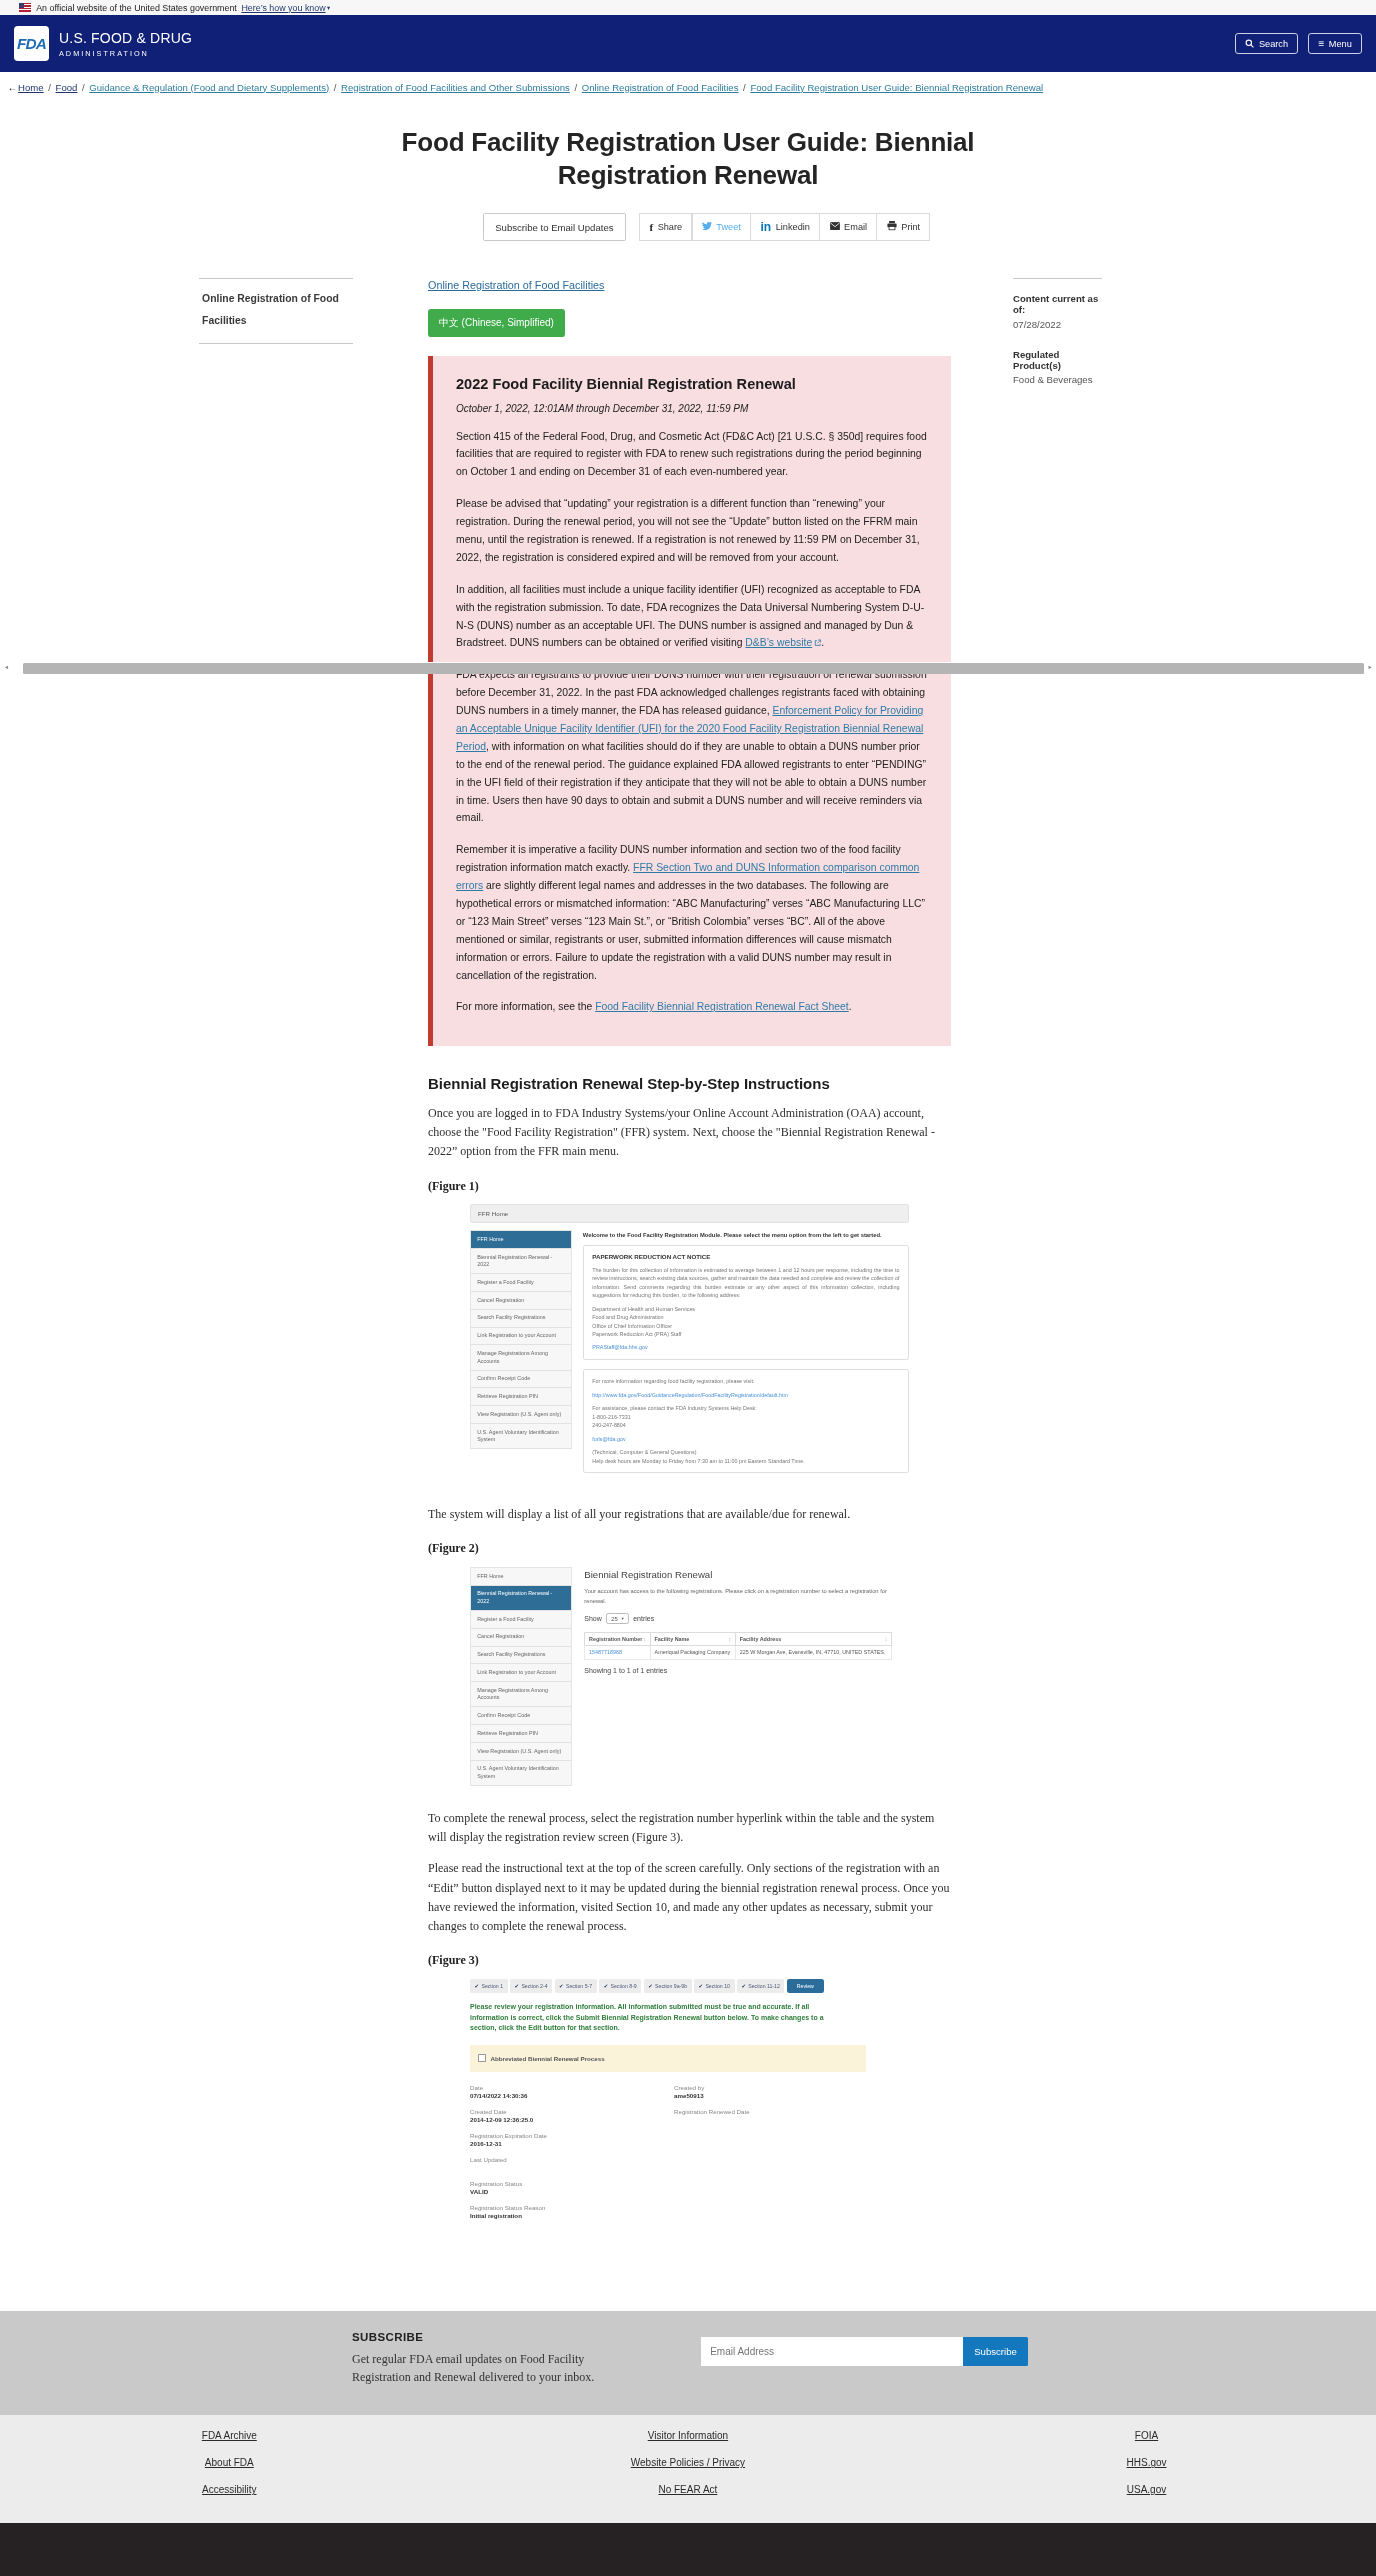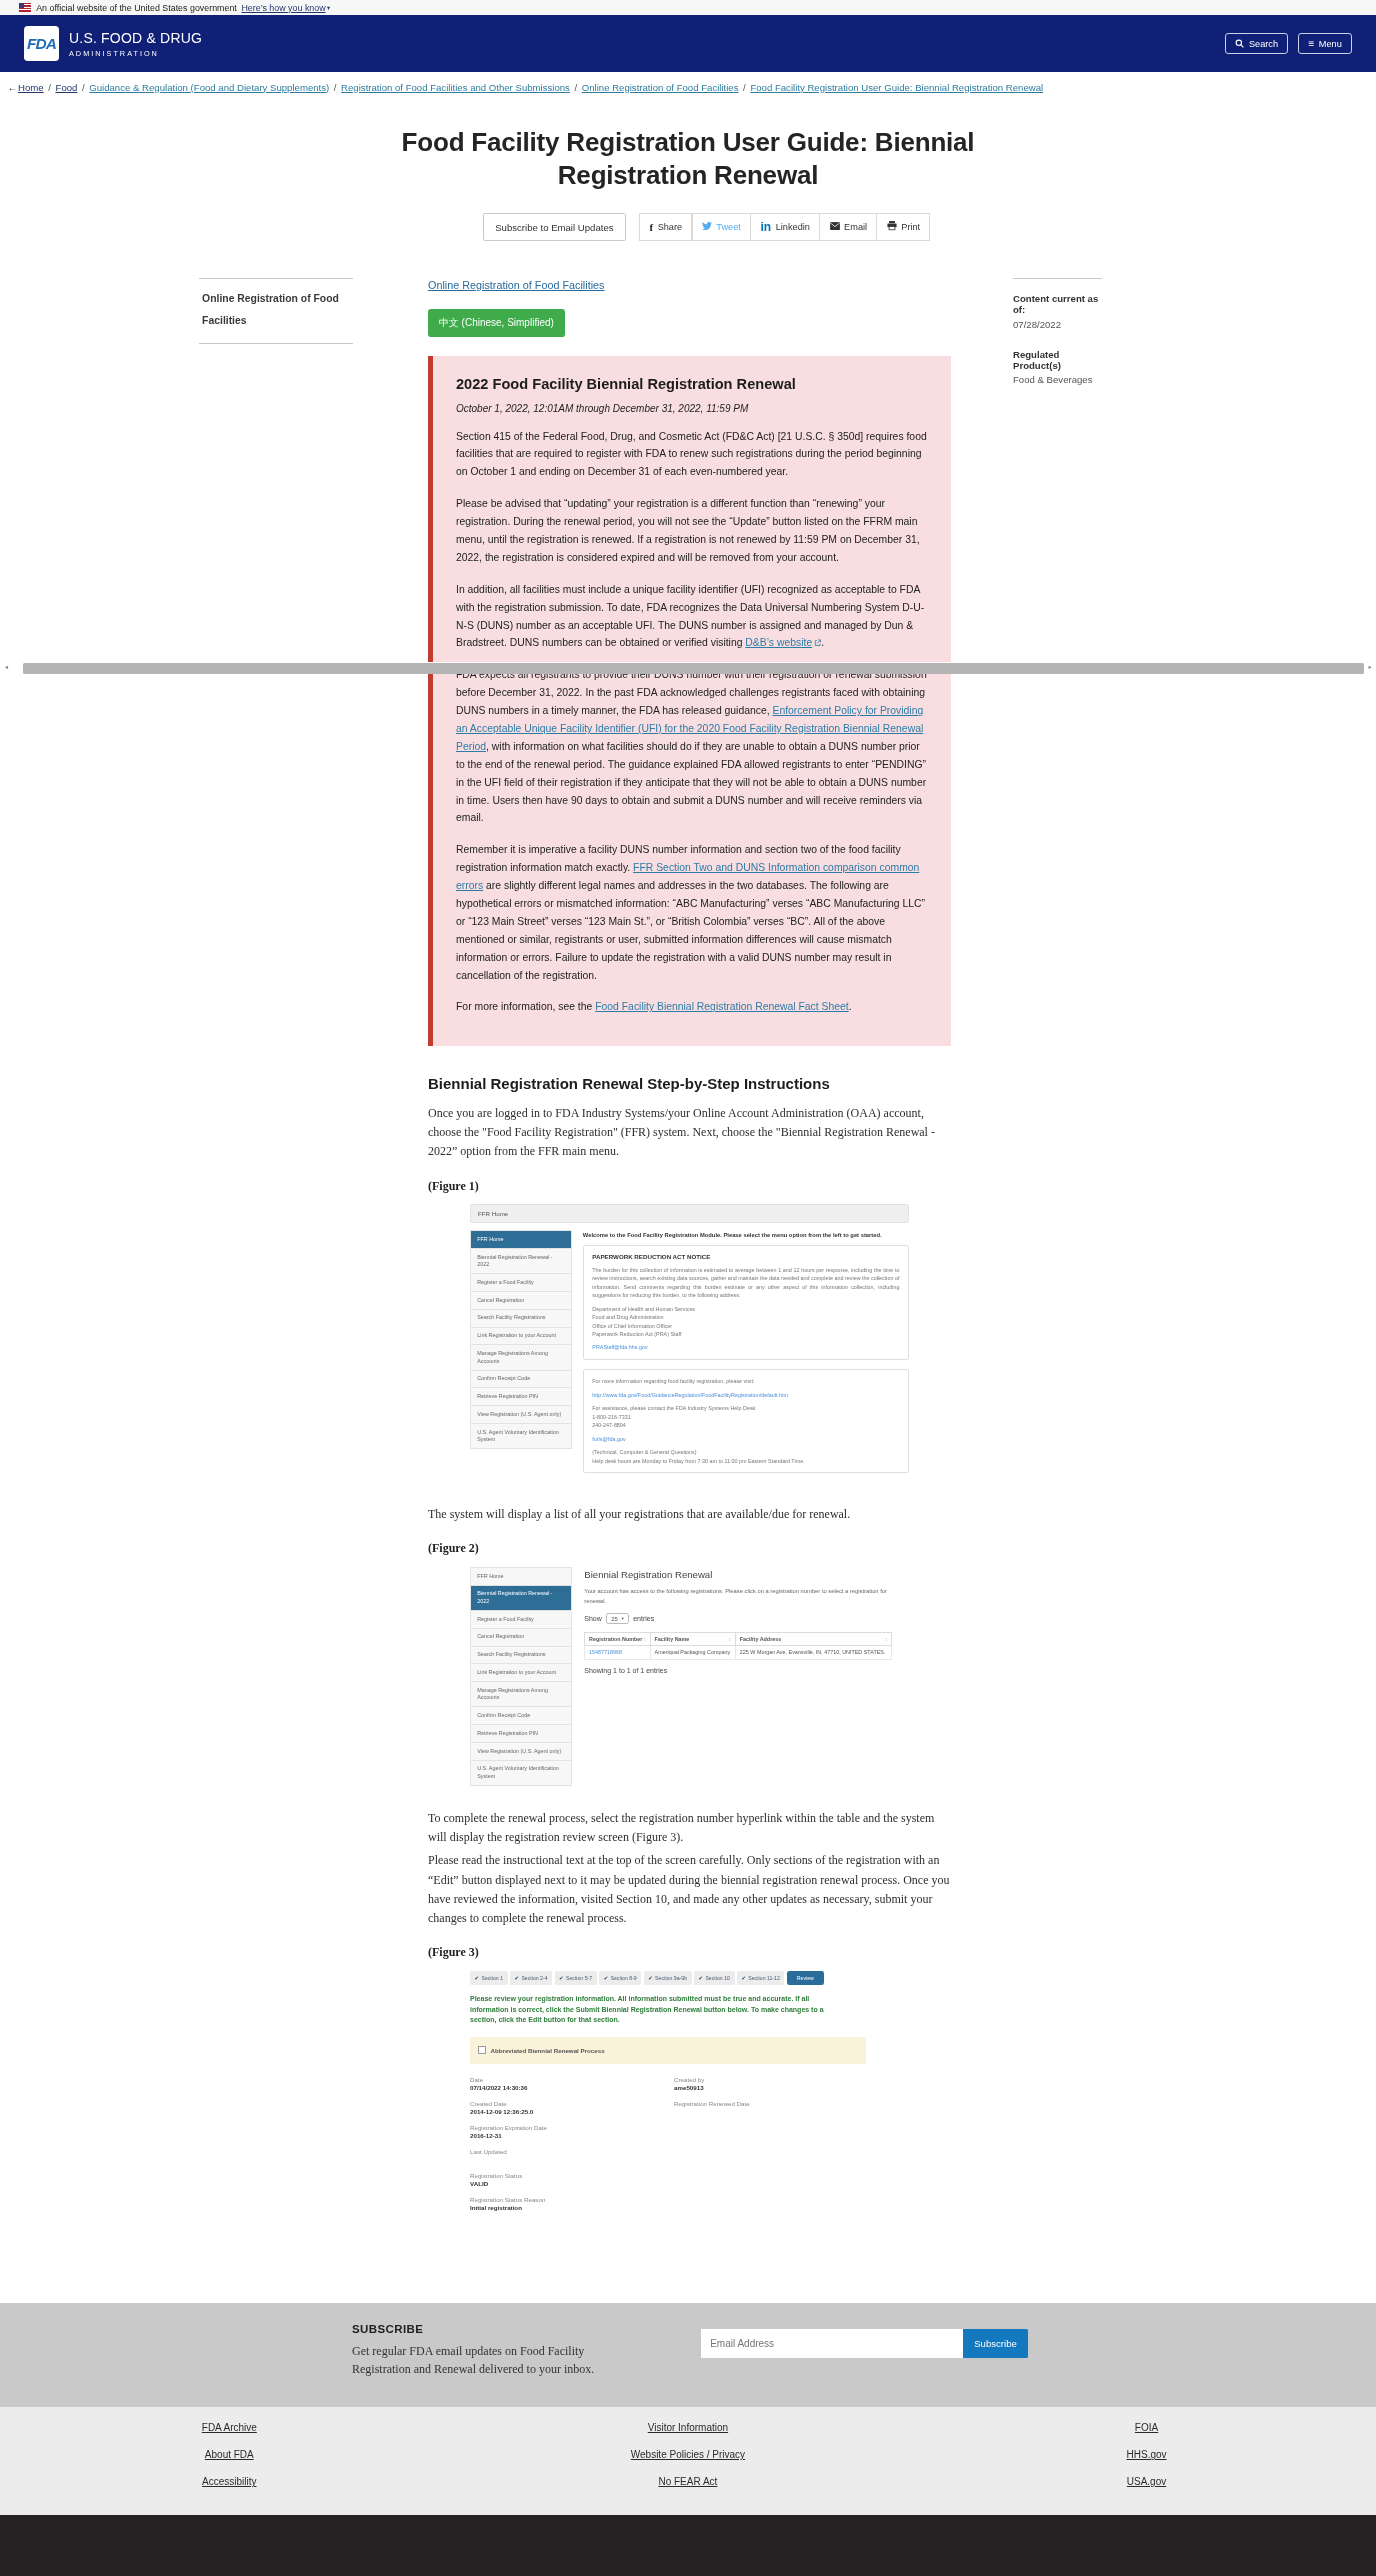--- a/index.html
+++ b/index.html
@@ -6,21 +6,21 @@
     font-family:"Liberation Sans","DejaVu Sans",sans-serif;color:#222;}
   a{cursor:pointer;}
   
   .gov-banner{height:15.4px;background:#f7f7f7;display:flex;align-items:center;padding-left:18.5px;font-size:8.9px;color:#1b1b1b;}
   .flag{width:12.3px;height:8.5px;margin-right:5.4px;position:relative;display:inline-block;
     background:repeating-linear-gradient(180deg,#b22234 0 1.2px,#fff 1.2px 2.5px);}
   .flag::before{content:"";position:absolute;left:0;top:0;width:5.4px;height:4.6px;background:#3c3b6e;}
   .gov-link{color:#23376d;text-decoration:underline;margin-left:4.6px;}
   .gov-chev{font-size:6.2px;color:#23376d;margin-left:1.5px;}
   
-  .hdr{background:#102076;height:57px;display:flex;align-items:center;padding:0 24px;justify-content:flex-end;}
+  .hdr{background:#102076;height:57px;display:flex;align-items:center;padding:0 14px;justify-content:flex-end;}
   .logo-box{width:35px;height:35px;background:#fff;border-radius:3.8px;display:flex;align-items:center;justify-content:center;
     color:#1f6cb5;font-weight:bold;font-style:italic;font-size:15.4px;letter-spacing:-0.8px;}
   .logo-text{margin-left:10px;color:#fff;}
   .logo-l1{font-size:14px;font-weight:normal;letter-spacing:0.2px;}
   .logo-l2{font-size:7.3px;letter-spacing:2px;margin-top:2.3px;}
   .hdr-right{margin-left:auto;display:flex;gap:10px;}
   .hdr-btn{border:0.8px solid #cdd2e8;border-radius:3.1px;background:transparent;color:#fff;font-size:9.2px;
     padding:4.6px 9.2px;display:flex;align-items:center;gap:4.6px;font-family:inherit;}
   .hdr-btn svg{display:block;}
   .menu-glyph{font-size:10px;line-height:1;}
@@ -53,21 +53,21 @@
   
   .alert-box{margin-top:18.5px;background:#f8dee1;border-left:5.4px solid #c23b31;padding:20px 23px 15.4px;}
   .alert-h{font-size:14.6px;font-weight:bold;color:#1d1d1d;margin:0 0 10.8px;}
   .alert-date{font-style:italic;font-size:10px;color:#222;margin:0 0 14px;}
   .alert-box p{font-size:10.4px;line-height:1.72;margin:0 0 14px;color:#222;}
   .alert-box a{color:#2d7ba6;text-decoration:underline;}
   .ext-ic{display:inline-block;vertical-align:baseline;margin-left:1.5px;}
   
   .steps-h{font-size:15px;font-weight:bold;color:#1d1d1d;margin:29px 0 12.3px;}
   .serif-p{font-family:"Liberation Serif","DejaVu Serif",serif;font-size:12px;line-height:1.6;color:#2e2e2e;margin:0 0 17px;}
-  .serif-p.tight{margin-bottom:4px;}
+  .serif-p.tight{margin-bottom:12px;}
   .fig-label{font-family:"Liberation Serif","DejaVu Serif",serif;font-weight:bold;font-size:12px;margin:3.1px 0 10.8px;color:#222;}
   
   .figure{margin:6.2px 0 23px 42px;background:#fff;}
   .f1{width:439px;}
   .f1-topbar{background:#efefef;border:0.8px solid #e2e2e2;border-radius:2.3px;padding:4.6px 7px;font-size:6.2px;color:#555;margin-bottom:7.7px;}
   .fig-body{display:flex;}
   ul.fmenu{width:100px;flex:none;margin:0;padding:0;border:0.8px solid #e5e5e5;border-bottom:none;align-self:flex-start;}
   .fmenu li{list-style:none;background:#f7f7f7;border-bottom:0.8px solid #e2e2e2;padding:4.6px 6.2px;font-size:5.4px;line-height:1.4;color:#666;}
   .fmenu li.active{background:#2e6d96;color:#fff;}
   .f1-content{flex:1;padding-left:10.8px;}

